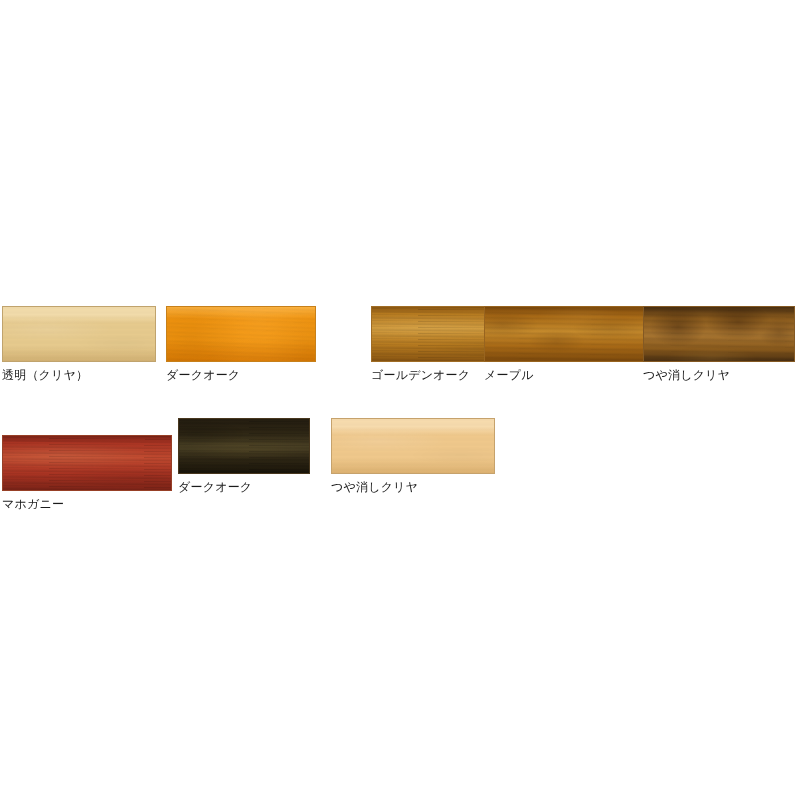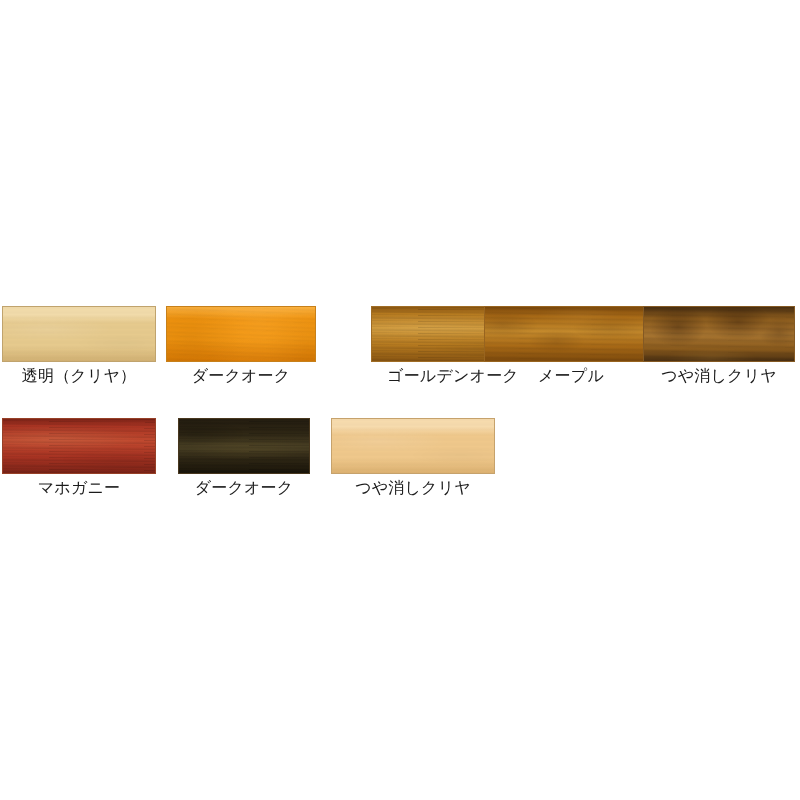--- a/index.html
+++ b/index.html
@@ -54,22 +54,22 @@
     inset: -4px;
     opacity: 0.5;
   }
   .grain-sheen {
     position: absolute;
     inset: 0;
   }
 
   .swatch-label {
     margin-top: 7px;
-    text-align: center;
-    font-size: 16px;
+    text-align: left;
+    font-size: 12px;
     line-height: 13px;
     color: #1b1b1b;
     letter-spacing: 0.2px;
     white-space: nowrap;
     font-family: "DejaVu Sans", "Liberation Sans", sans-serif;
   }
 </style>
 </head>
 <body style="background: rgb(255, 255, 255);">
 
@@ -110,21 +110,21 @@
       <div class="swatch-cell" style="left: 643px; width: 152px;">
         <div class="swatch-chip" style="height: 56px; background: rgb(138, 90, 28);">
           <div class="grain-sheen" style="background: linear-gradient(rgb(74, 47, 17) 0%, rgb(138, 90, 28) 20%, rgb(168, 117, 48) 52%, rgb(138, 90, 28) 78%, rgb(74, 47, 17) 100%);"></div>
           <div class="grain-blotch" style="background: radial-gradient(26% 48% at 24% 38%, rgba(45, 22, 6, 0.72), rgba(0, 0, 0, 0) 68%), radial-gradient(30% 46% at 62% 30%, rgba(45, 22, 6, 0.7), rgba(0, 0, 0, 0) 66%), radial-gradient(18% 34% at 88% 48%, rgba(45, 22, 6, 0.45), rgba(0, 0, 0, 0) 70%), radial-gradient(40% 24% at 45% 88%, rgba(210, 160, 70, 0.3), rgba(0, 0, 0, 0) 72%);"></div>
           <div class="grain-lines" style="background: repeating-linear-gradient(1deg, rgba(0, 0, 0, 0.16) 0px, rgba(0, 0, 0, 0.02) 2px, rgba(255, 255, 255, 0.07) 3px, rgba(0, 0, 0, 0.12) 6px);"></div>
         </div>
         <div class="swatch-label" style="color: rgb(27, 27, 27);">つや消しクリヤ</div>
       </div>
     </div>
     <div class="swatch-row" style="top: 418px;">
-      <div class="swatch-cell" style="left: 2px; width: 154px;">
+      <div class="swatch-cell" style="left: 2px; width: 170px; margin-top: 17px;">
         <div class="swatch-chip" style="height: 56px; background: rgb(168, 51, 34);">
           <div class="grain-sheen" style="background: linear-gradient(rgb(124, 35, 23) 0%, rgb(168, 51, 34) 12%, rgb(192, 73, 47) 40%, rgb(168, 51, 34) 70%, rgb(124, 35, 23) 100%);"></div>
           <div class="grain-blotch" style="background: radial-gradient(80% 30% at 35% 38%, rgba(255, 220, 150, 0.22), rgba(0, 0, 0, 0) 70%), radial-gradient(60% 25% at 80% 72%, rgba(0, 0, 0, 0.12), rgba(0, 0, 0, 0) 70%);"></div>
           <div class="grain-lines" style="background: repeating-linear-gradient(0.6deg, rgba(0, 0, 0, 0.22) 0px, rgba(0, 0, 0, 0.02) 1px, rgba(255, 255, 255, 0.12) 2px, rgba(0, 0, 0, 0.16) 3px, rgba(0, 0, 0, 0.02) 5px, rgba(255, 255, 255, 0.07) 6px);"></div>
         </div>
         <div class="swatch-label" style="color: rgb(27, 27, 27);">マホガニー</div>
       </div>
       <div class="swatch-cell" style="left: 178px; width: 132px;">
         <div class="swatch-chip" style="height: 56px; background: rgb(46, 38, 20);">
           <div class="grain-sheen" style="background: linear-gradient(rgb(36, 29, 16) 0%, rgb(46, 38, 20) 25%, rgb(74, 64, 36) 52%, rgb(46, 38, 20) 74%, rgb(26, 21, 9) 100%);"></div>

